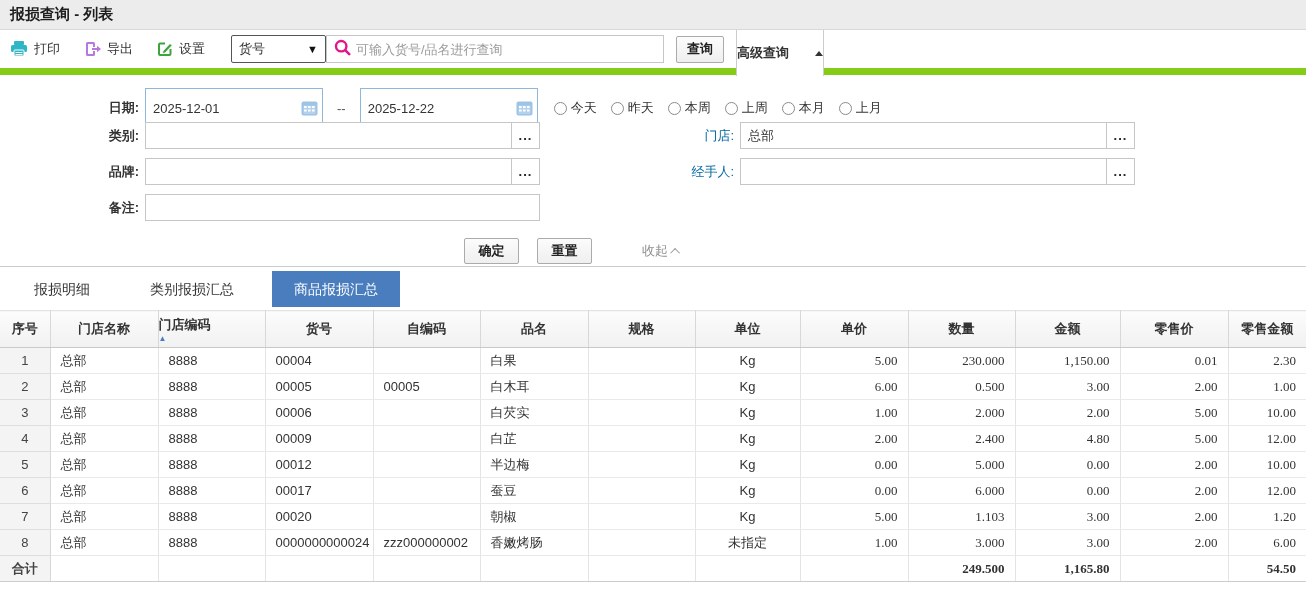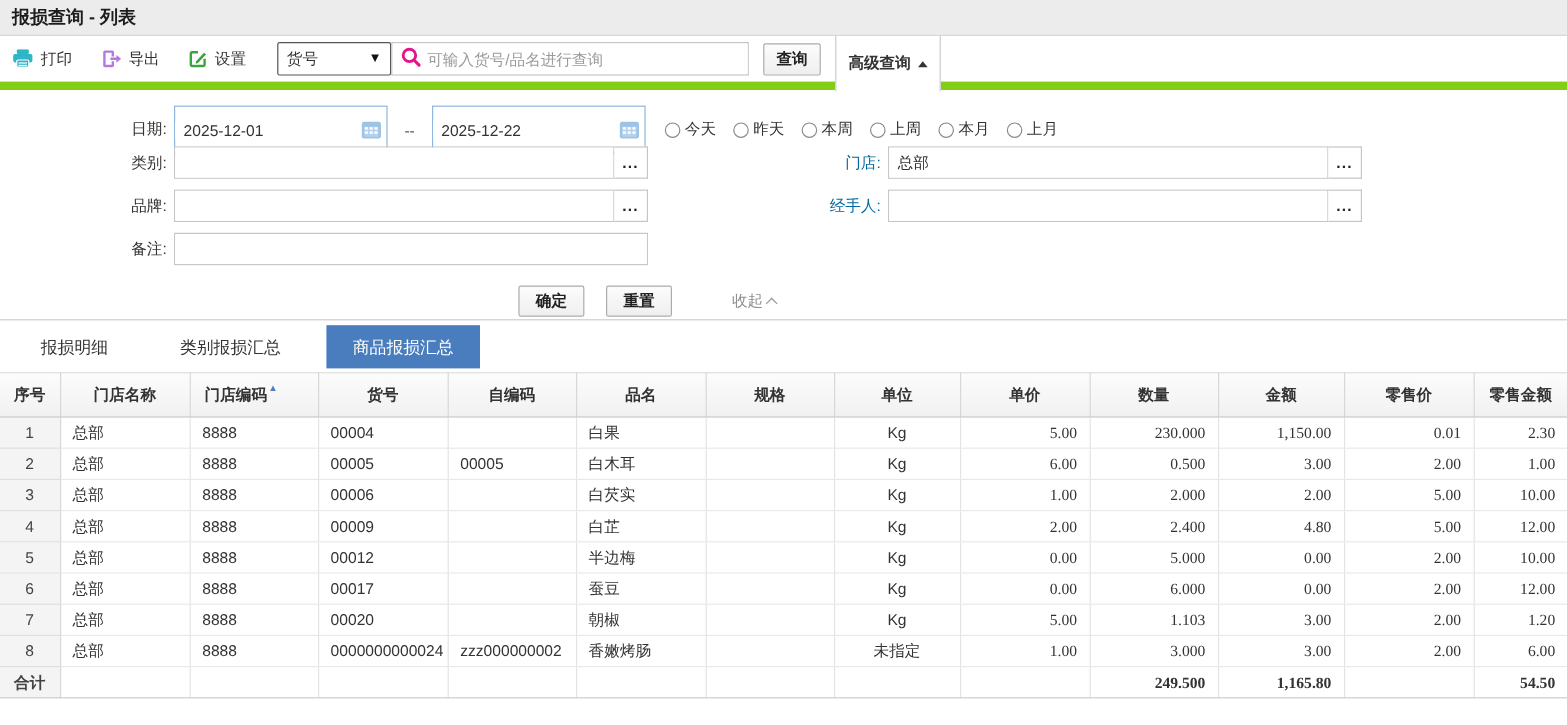--- a/index.html
+++ b/index.html
@@ -16,41 +16,41 @@
     display:flex; align-items:center; position:relative; }
   .tool-btn { display:flex; align-items:center; gap:6px; cursor:pointer; color:#333; }
   .tool-btn svg { display:block; }
   .tb-print { margin-left:10px; }
   .tb-export { margin-left:24px; }
   .tb-settings { margin-left:24px; }
   .field-select { margin-left:26px; width:95px; height:28px; border:1px solid #555;
     border-radius:2px; display:flex; align-items:center; justify-content:space-between;
     padding:0 7px; background:#fff; cursor:pointer; }
   .field-select .caret { font-size:11px; color:#111; }
-  .search-box { width:298px; height:28px; border:1px solid #c6c6c6; display:flex;
+  .search-box { width:338px; height:28px; border:1px solid #c6c6c6; display:flex;
     align-items:center; background:#fff; }
   .search-box svg { margin:0 5px 0 7px; flex:0 0 auto; }
   .search-box input { border:none; outline:none; flex:1; font-size:13px; height:24px;
     font-family:inherit; color:#333; }
   .search-box input::placeholder { color:#9b9b9b; }
   .btn { background:linear-gradient(#fcfcfc,#efefef); border:1px solid #ababab;
     border-radius:2px; font-weight:bold; font-size:13px; color:#222; cursor:pointer;
-    font-family:inherit; }
+    font-family:inherit;margin-left:32px; }
   .query-btn { margin-left:12px; width:48px; height:27px; }
   .adv-box { margin-left:12px; width:88px; align-self:stretch; height:46px;
     border-left:1px solid #ccc; border-right:1px solid #ccc; background:#fff;
-    display:flex; align-items:center; justify-content:center; gap:6px;
+    display:flex; align-items:center; justify-content:space-between; gap:6px;
     font-weight:bold; cursor:pointer; position:relative; z-index:2;font-family:Liberation Mono, monospace; }
   .tri-up { width:0; height:0; border-left:4px solid transparent;
     border-right:4px solid transparent; border-bottom:5px solid #333; }
 
   
   .filter-panel { position:relative; height:192px; background:#fff; border-bottom:1px solid #ccc; }
   .fp-row { position:absolute; display:flex; align-items:center; }
-  .fp-label { display:inline-block; width:135px; text-align:right; padding-right:6px; color:#333; }
+  .fp-label { display:inline-block; width:135px; text-align:right; padding-right:6px; color:#333;font-weight:bold; }
   .fp-label-r { display:inline-block; width:105px; text-align:right; padding-right:6px; color:#0369a1; }
   .date-input { width:178px; height:40px; border:1px solid #8fb6dd; display:flex;
     align-items:center; background:#fff; }
   .date-input input { border:none; outline:none; flex:1; padding-left:7px; font-size:13px;
     font-family:inherit; color:#333; min-width:0; }
   .date-input .cal { margin-right:4px; cursor:pointer; display:flex; }
   .date-sep { margin:0 14px; color:#555; }
   .radio-group { display:flex; align-items:center; margin-left:16px; gap:14px; }
   .radio-item { display:flex; align-items:center; gap:4px; cursor:pointer; }
   .radio-circle { width:13px; height:13px; border:1px solid #8a8a8a; border-radius:50%;
@@ -73,21 +73,21 @@
   .tabbar { height:43px; display:flex; align-items:center; padding-left:12px; gap:16px; background:#fff; }
   .tab { height:36px; line-height:36px; padding:0 22px; cursor:pointer; color:#333; font-size:14px; }
   .tab.active { background:#4a7dbe; color:#fff; }
 
   
   table { width:1306px; border-collapse:collapse; table-layout:fixed; }
   th { height:37px; background:linear-gradient(#fcfcfc,#f1f1f1); font-weight:bold; font-size:13px;
     color:#333; border-right:1px solid #d8d8d8; border-bottom:1px solid #c9c9c9;
     border-top:1px solid #e3e3e3; text-align:center; vertical-align:middle; cursor:pointer; }
   th:last-child, td:last-child { border-right:none;margin-left:34px; }
-  th .th-stack { display:flex; flex-direction:row; align-items:flex-start; gap:1px;padding-left:12px; }
+  th .th-stack { display:flex; flex-direction:column; align-items:flex-start; gap:1px; }
   .sort-arrow { color:#4a7dbe; font-size:8px; line-height:8px; }
   td { height:26px; border-right:1px solid #e4e4e4; border-bottom:1px solid #e9e9e9;
     font-size:13px; color:#333; background:#fff; padding:0 10px; overflow:hidden;
     white-space:nowrap; }
   td.rowhead { background:#f4f4f4; border-right:1px solid #d8d8d8; border-bottom:1px solid #dedede;
     text-align:center; color:#444; padding:0 2px; }
   td.al { text-align:left; } td.ac { text-align:center; } td.ar { text-align:right;font-family:Liberation Serif, serif; }
   tr.total-row td { border-top:1px solid #c9c9c9; border-bottom:1px solid #ccc; }
   tr.total-row td.bold { font-weight:bold; }
   tr.total-row td.rowhead { font-weight:bold; }

